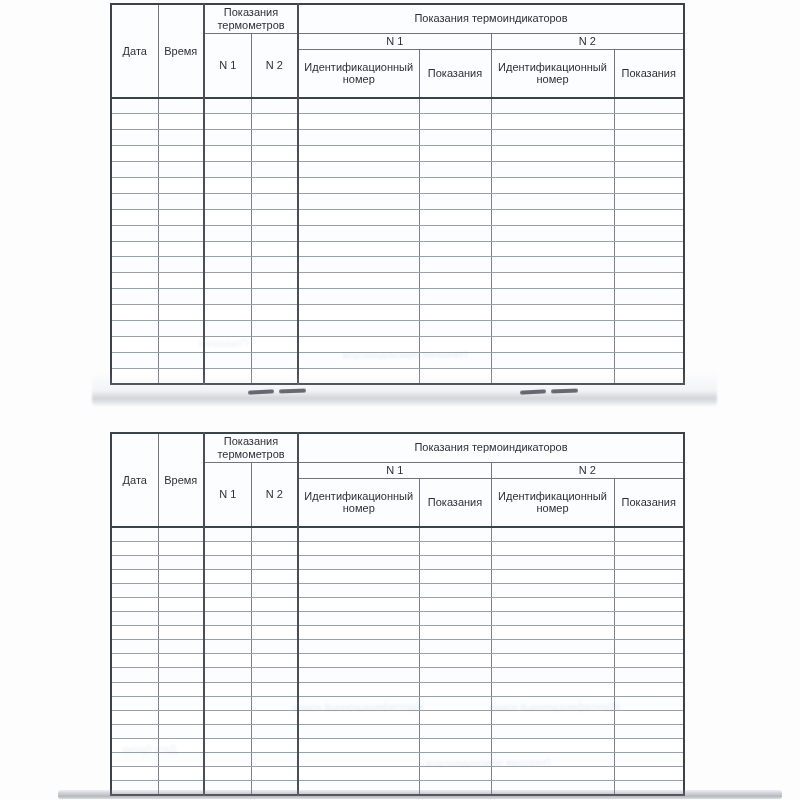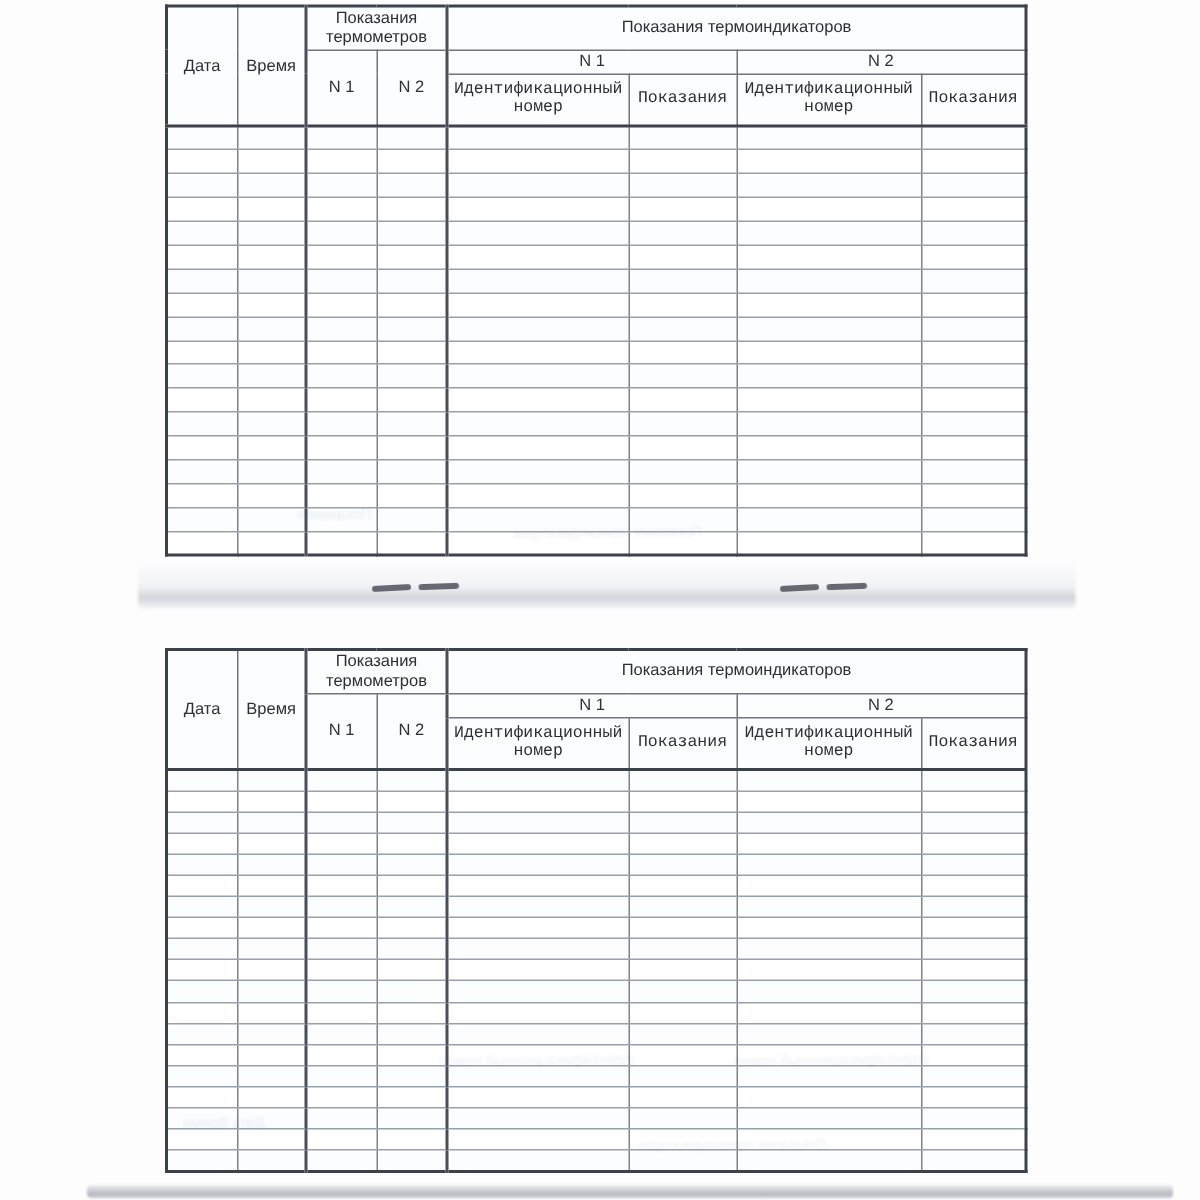--- a/index.html
+++ b/index.html
@@ -31,21 +31,21 @@
     padding:0 2px;
     text-align:center;
     vertical-align:middle;
     border:1px solid #6f747e;
     background:#fcfdfe;
     color:#2c2f36;
   }
   .logtbl thead{border-bottom:2px solid #3d414a;}
   .logtbl thead tr.row-a{height:29px;}
   .logtbl thead tr.row-b{height:16px;}
-  .logtbl thead tr.row-c{height:35px;font-family:Liberation Mono, monospace;}
+  .logtbl thead tr.row-c{height:49px;}
 
   .logtbl td{
     border:1px solid #9aa0ab;
     border-left:1px solid #7d828d;
     border-right:1px solid #7d828d;
     padding:0;
   }
   #table-top tbody tr{height:15.9px;}
   #table-bottom tbody tr{height:14.1px;}
   #table-top tbody tr:nth-child(odd) td,

